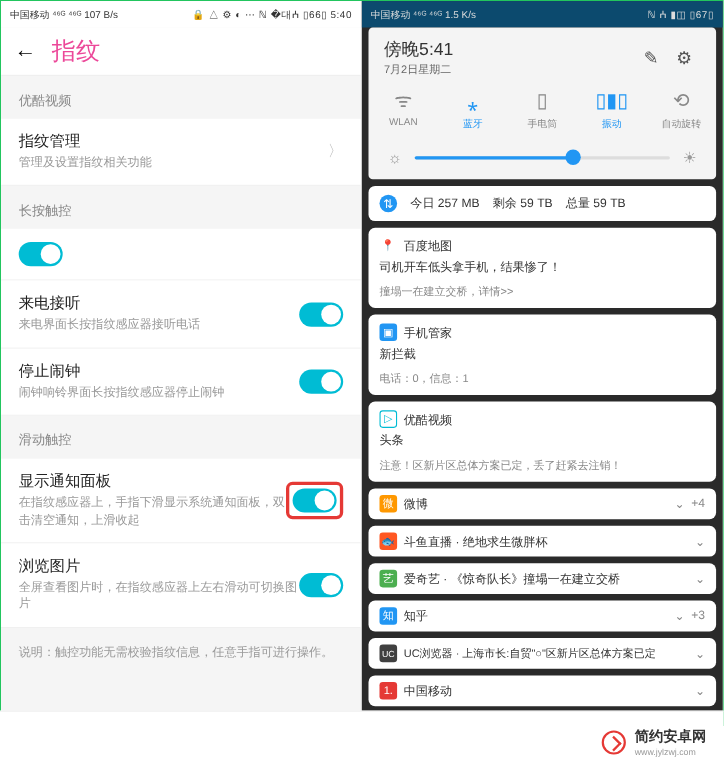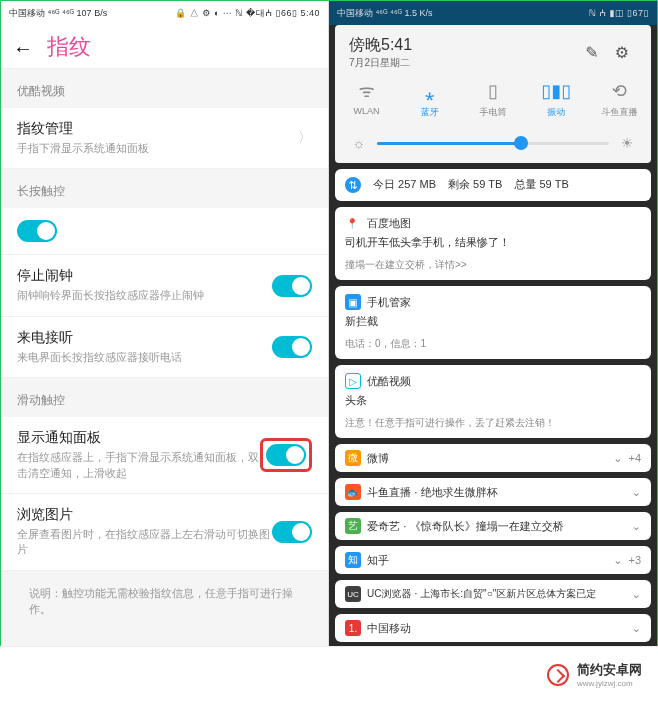--- a/index.html
+++ b/index.html
@@ -17,21 +17,21 @@
 .ttl{font-size:22px;color:#ec4899}
 .sec-h{padding:14px 16px 8px;font-size:12px;color:#888;background:#f5f5f5}
 .row{background:#fff;padding:12px 16px;border-bottom:1px solid #f0f0f0;display:flex;align-items:center}
 .row-body{flex:1}
 .row-t{font-size:14px;color:#222;margin-bottom:3px}
 .row-s{font-size:11px;color:#999;line-height:1.4}
 .chev{color:#bbb;font-size:14px}
 .toggle{width:40px;height:22px;border-radius:11px;background:#00bcd4;position:relative;cursor:pointer}
 .toggle::after{content:"";position:absolute;width:18px;height:18px;border-radius:50%;background:#fff;top:2px;right:2px}
 .hl{border:3px solid #e53935;border-radius:6px;padding:3px}
-.note{padding:14px 28px;font-size:11px;color:#999;background:#f5f5f5;line-height:1.5}
+.note{padding:14px 16px;font-size:11px;color:#999;background:#f5f5f5;line-height:1.5}
 
 .panel{background:#f4f4f4;margin:0 6px;border-radius:4px}
 .dt-row{display:flex;align-items:center;padding:10px 14px 2px}
 .dt{flex:1;color:#333}
 .dt-t{font-size:16px}
 .dt-d{font-size:10px;color:#666}
 .dt-ic{width:30px;text-align:center;font-size:16px;color:#555;cursor:pointer}
 .qs{display:flex;padding:8px 0 10px}
 .qs-item{flex:1;text-align:center;cursor:pointer}
 .qs-ic{font-size:18px;color:#888;height:22px;line-height:22px}
@@ -73,40 +73,40 @@
     </div>
     <div class="hdr">
       <span class="back">←</span>
       <span class="ttl">指纹</span>
     </div>
 
     <div class="sec-h">优酷视频</div>
     <div class="row">
       <div class="row-body">
         <div class="row-t">指纹管理</div>
-        <div class="row-s">手指下滑显示系统通知面板</div>
+        <div class="row-s">管理及设置指纹相关功能</div>
       </div>
       <span class="chev">〉</span>
     </div>
 
     <div class="sec-h">长按触控</div>
     <div class="row">
+      <div class="toggle"></div>
+    </div>
+    <div class="row">
+      <div class="row-body">
+          <div class="row-t">来电接听</div>
+          <div class="row-s">来电界面长按指纹感应器接听电话</div>
+        </div>
       <div class="toggle"></div>
     </div>
     <div class="row">
       <div class="row-body">
           <div class="row-t">停止闹钟</div>
           <div class="row-s">闹钟响铃界面长按指纹感应器停止闹钟</div>
-        </div>
-      <div class="toggle"></div>
-    </div>
-    <div class="row">
-      <div class="row-body">
-          <div class="row-t">来电接听</div>
-          <div class="row-s">来电界面长按指纹感应器接听电话</div>
         </div>
       <div class="toggle"></div>
     </div>
 
     <div class="sec-h">滑动触控</div>
     <div class="row">
       <div class="row-body">
           <div class="row-t">显示通知面板</div>
           <div class="row-s">在指纹感应器上，手指下滑显示系统通知面板，双击清空通知，上滑收起</div>
         </div>
@@ -151,21 +151,21 @@
           <div class="qs-item">
             <div class="qs-ic">▯</div>
             <div class="qs-lb">手电筒</div>
           </div>
           <div class="qs-item on">
             <div class="qs-ic">▯▮▯</div>
             <div class="qs-lb">振动</div>
           </div>
           <div class="qs-item">
             <div class="qs-ic">⟲</div>
-            <div class="qs-lb">斗鱼直播</div>
+            <div class="qs-lb">自动旋转</div>
           </div>
         </div>
       <div class="slider">
         <span class="sl-ic">☼</span>
         <div class="sl-track">
             <div class="sl-fill"></div>
             <div class="sl-thumb"></div>
           </div>
         <span class="sl-ic">☀</span>
       </div>
@@ -197,21 +197,21 @@
       <div class="card-sub">新拦截</div>
       <div class="card-sub2">电话：0，信息：1</div>
     </div>
 
     <div class="card">
       <div class="card-r">
           <span class="card-ic" style="background:#fff;color:#00bcd4;border:1px solid #00bcd4">▷</span>
           <span class="card-t">优酷视频</span>
         </div>
       <div class="card-sub">头条</div>
-      <div class="card-sub2">注意！任意手指可进行操作，丢了赶紧去注销！</div>
+      <div class="card-sub2">注意！区新片区总体方案已定，丢了赶紧去注销！</div>
     </div>
 
     <div class="card mini">
       <div class="card-r">
           <span class="card-ic" style="background:#ff9800">微</span>
           <span class="card-t">微博</span>
           <span class="card-more">⌄</span>
           <span class="card-badge">+4</span>
         </div>
     </div>

